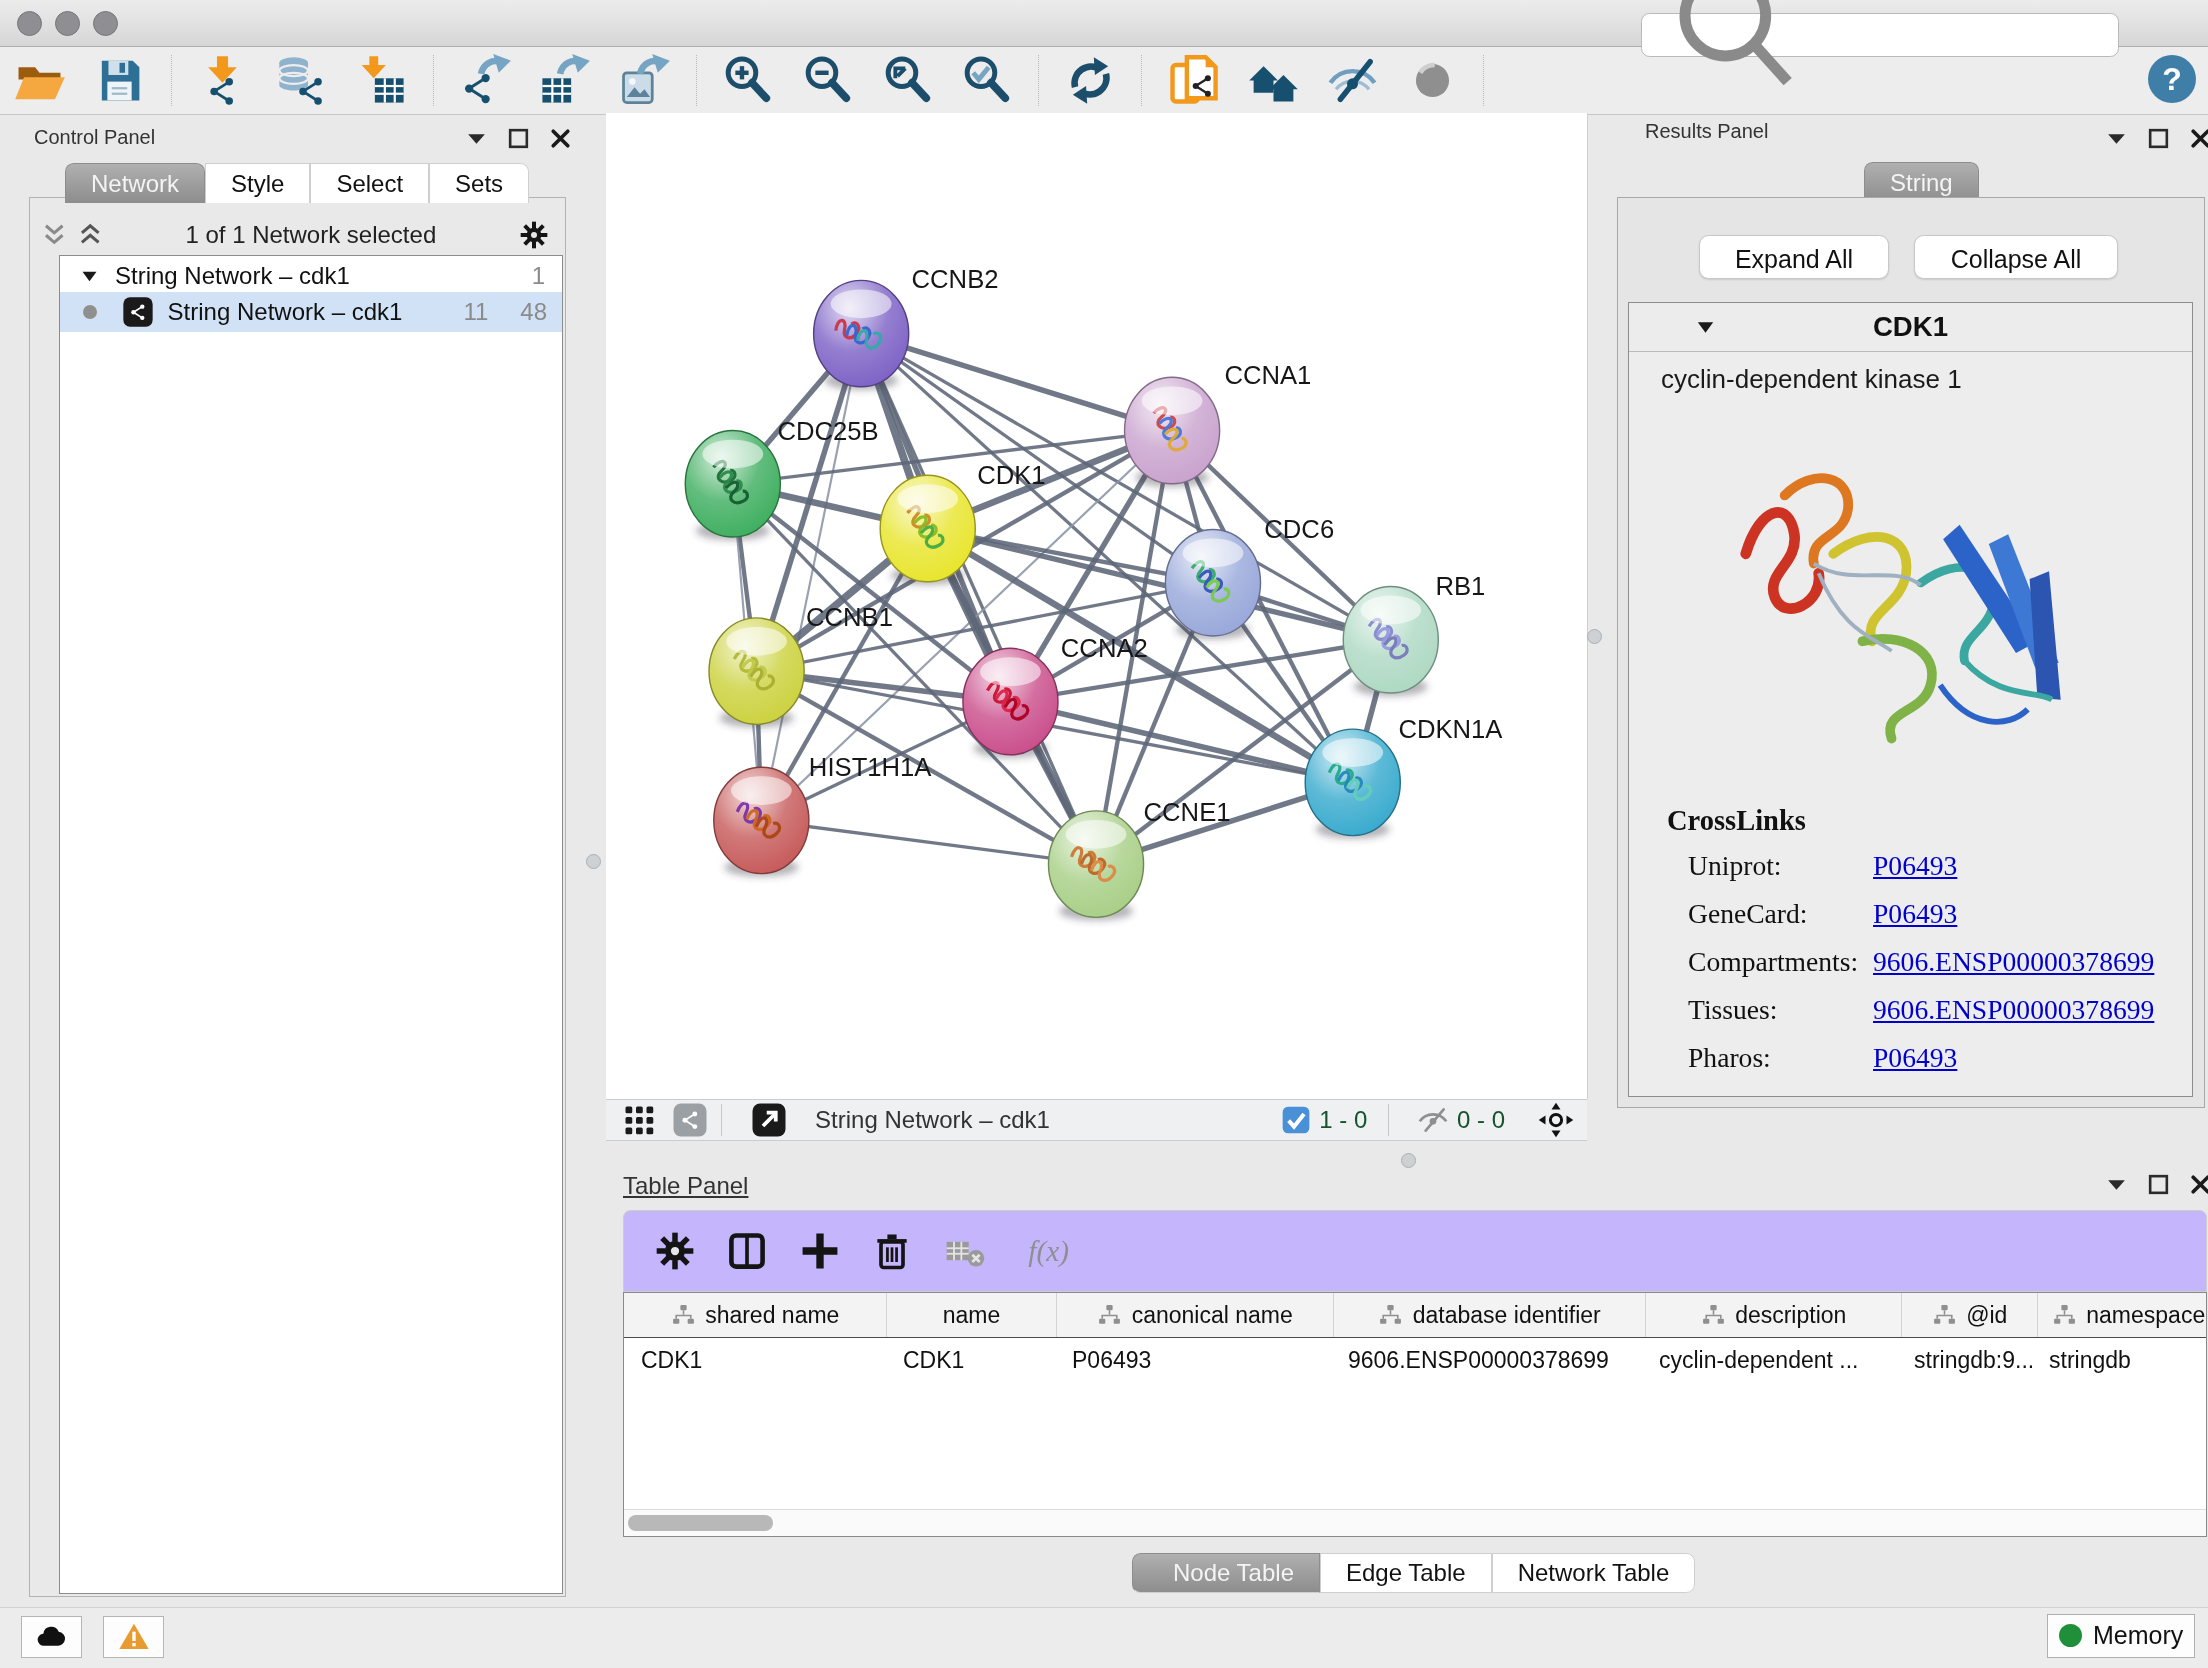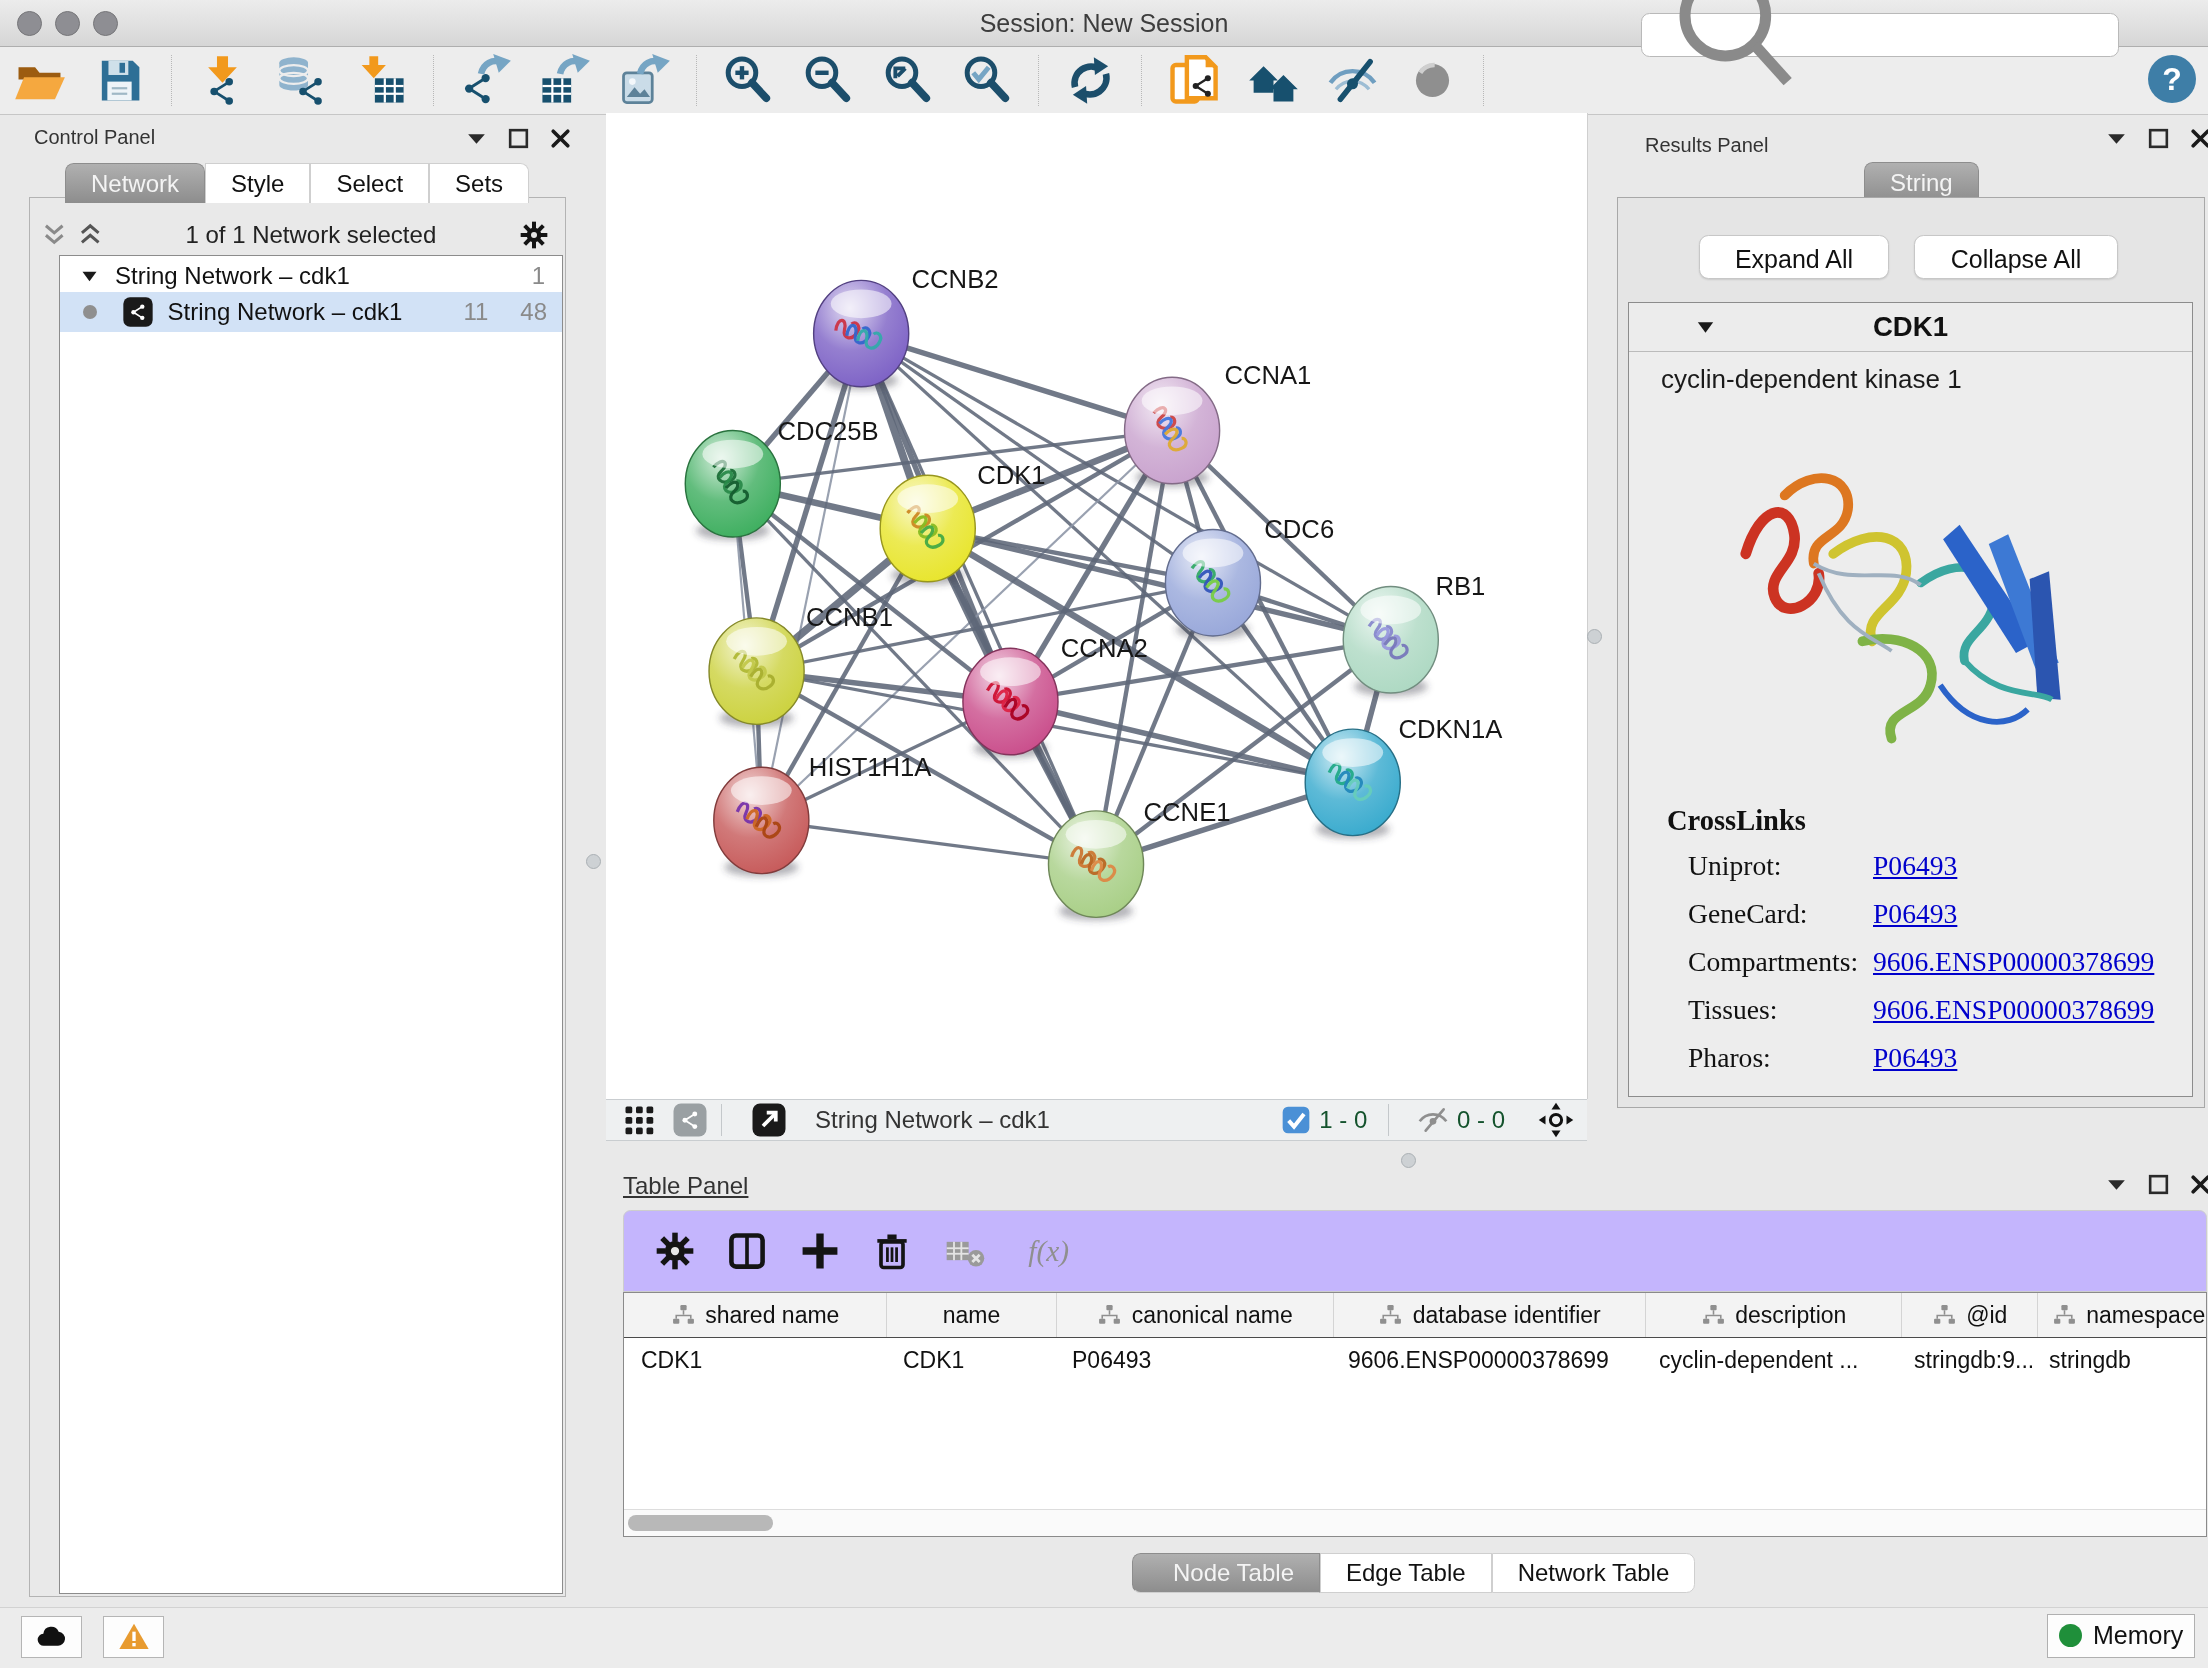--- a/index.html
+++ b/index.html
@@ -107,21 +107,20 @@
 </style>
 </head>
 <body>
 
 <div class="app">
 
   <div class="titlebar">
     <span class="tl" style="left:17px"></span>
     <span class="tl" style="left:55px"></span>
     <span class="tl" style="left:93px"></span>
-    <div class="title-text">Session: New Session</div>
   </div>
 
   <div class="toolbar" id="main-toolbar">
       <span class="tb-btn">
         <svg viewBox="0 0 48 48" xmlns="http://www.w3.org/2000/svg" style="width:100%;height:100%">
           <path d="M5 12h15l4 5h19v6H5z" fill="#9c5c10"></path>
           <path d="M2 41l8-20h37l-9 20z" fill="#f5a83f"></path>
         </svg>
       </span>
       <span class="tb-btn">
@@ -671,21 +670,21 @@
           <g fill="#111">
             <path d="M24 1l6 9H18z"></path>
             <path d="M24 47l-6-9h12z"></path>
             <path d="M1 24l9-6v12z"></path>
             <path d="M47 24l-9 6V18z"></path>
           </g>
           <circle cx="24" cy="24" r="7.5" fill="none" stroke="#111" stroke-width="4"></circle>
         </svg></span>
   </div>
 
-  <div class="phead" style="left:1645px;top:134px">Results Panel</div>
+  <div class="phead" style="left:1645px;top:120px">Results Panel</div>
   <div class="wctl" style="left:2104px;top:126px">
     <span class="c">
         <svg viewBox="0 0 48 48" xmlns="http://www.w3.org/2000/svg" style="width:100%;height:100%">
           <path d="M8 16h32L24 34z" fill="#2a2a2a"></path>
         </svg>
       </span>
     <span class="c">
         <svg viewBox="0 0 48 48" xmlns="http://www.w3.org/2000/svg" style="width:100%;height:100%">
           <rect x="8" y="8" width="32" height="32" fill="none" stroke="#2a2a2a" stroke-width="5"></rect>
         </svg>

